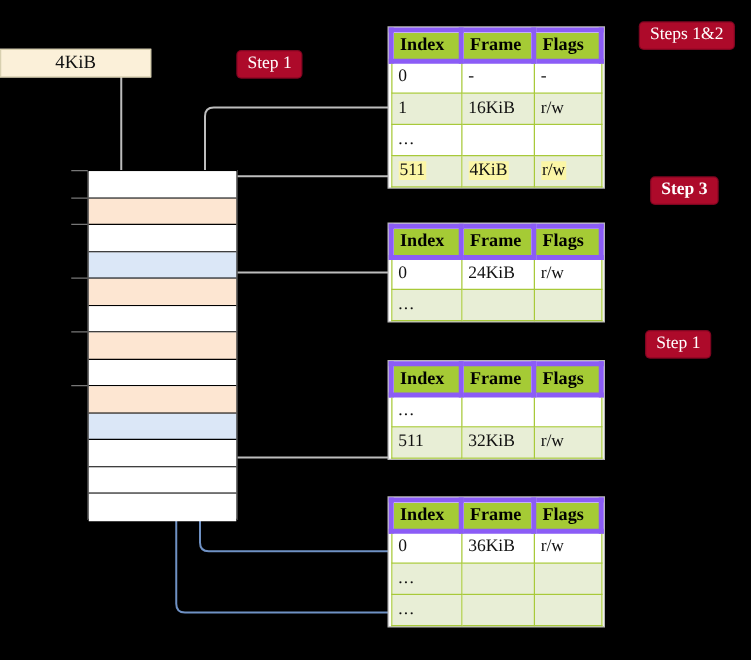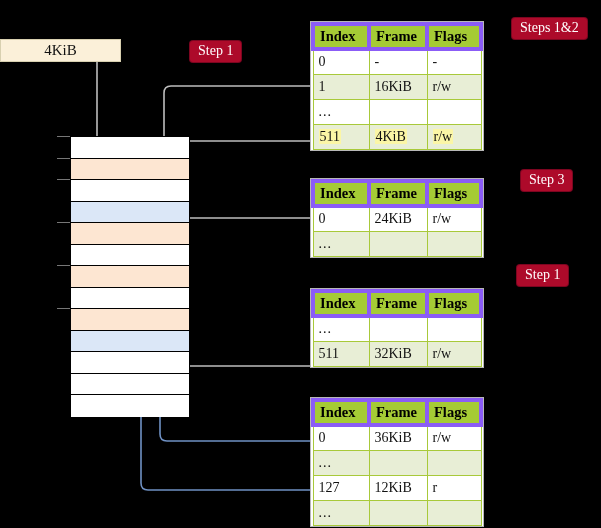--- a/index.html
+++ b/index.html
@@ -184,21 +184,21 @@
       <div class="memrow peach" style="height: 21.5385px;"></div>
       <div class="memrow blue" style="height: 21.5385px;"></div>
       <div class="memrow" style="height: 21.5385px;"></div>
       <div class="memrow" style="height: 21.5385px;"></div>
       <div class="memrow" style="height: 21.5385px;"></div>
     </div>
 
   <div id="dynamic">
       <div class="badge" style="left: 190px; top: 41px;">Step 1</div>
       <div class="badge" style="left: 512px; top: 18px;">Steps 1&amp;2</div>
-      <div class="badge" style="left: 521px; top: 170px;">Step 3</div>
+      <div class="badge" style="left: 521px; top: 142px; font-weight: bold;">Step 3</div>
       <div class="badge" style="left: 517px; top: 265px;">Step 1</div>
       <table class="ptable" style="left: 311px; top: 22px;">
         <thead>
           <tr>
             <th class="col-index">Index</th>
             <th class="col-frame">Frame</th>
             <th class="col-flags">Flags</th>
           </tr>
         </thead>
         <tbody>
@@ -278,25 +278,20 @@
           <tr class="plain">
             <td class="col-index">0</td>
             <td class="col-frame">36KiB</td>
             <td class="col-flags">r/w</td>
           </tr>
           <tr class="alt">
             <td class="col-index dots">...</td>
             <td class="col-frame"></td>
             <td class="col-flags"></td>
           </tr>
-          <tr class="plain">
-            <td class="col-index">127</td>
-            <td class="col-frame">12KiB</td>
-            <td class="col-flags">r</td>
-          </tr>
           <tr class="alt">
             <td class="col-index dots">...</td>
             <td class="col-frame"></td>
             <td class="col-flags"></td>
           </tr>
         </tbody>
       </table>
     </div>
 
 <div class="memtick" style="top: 136px;"></div>

